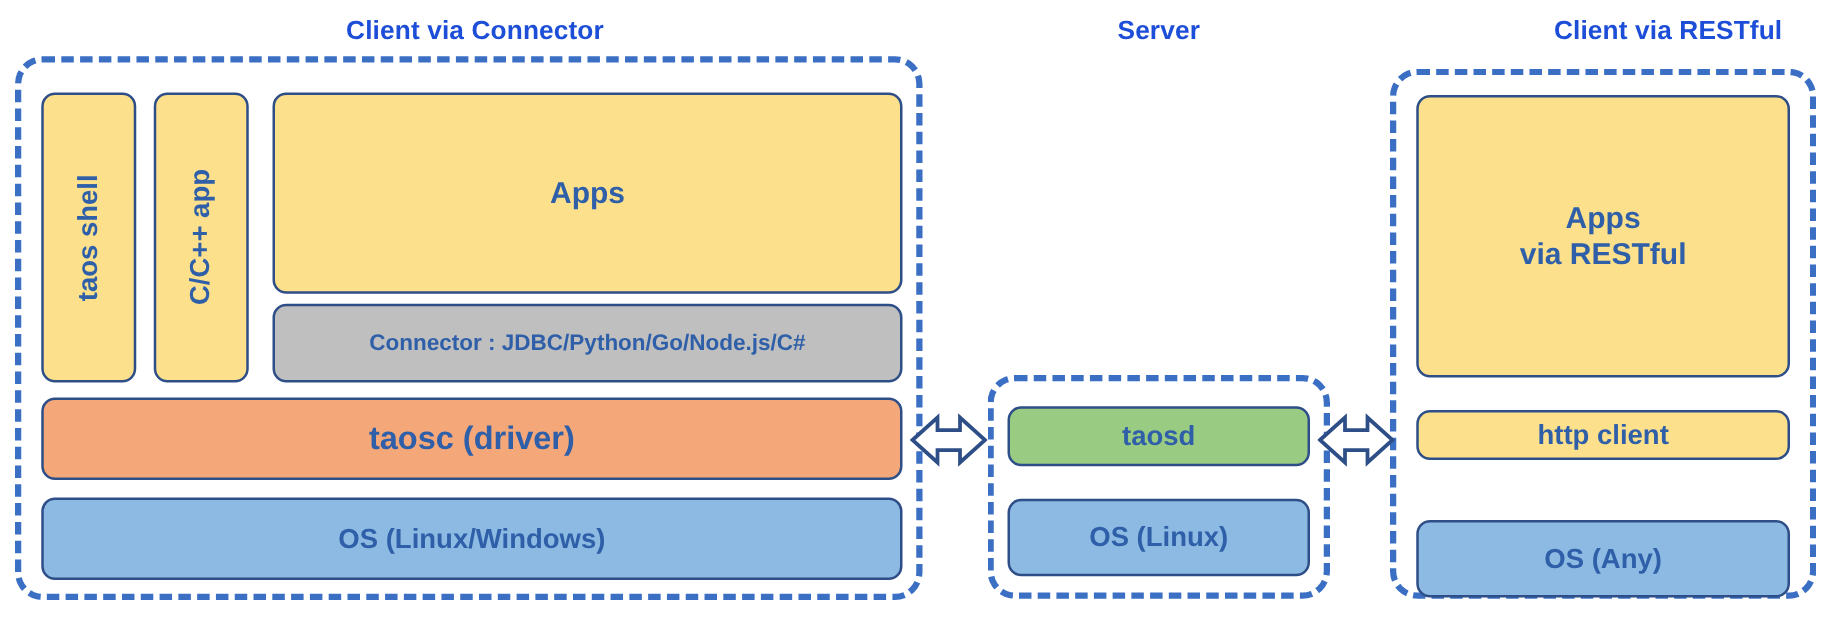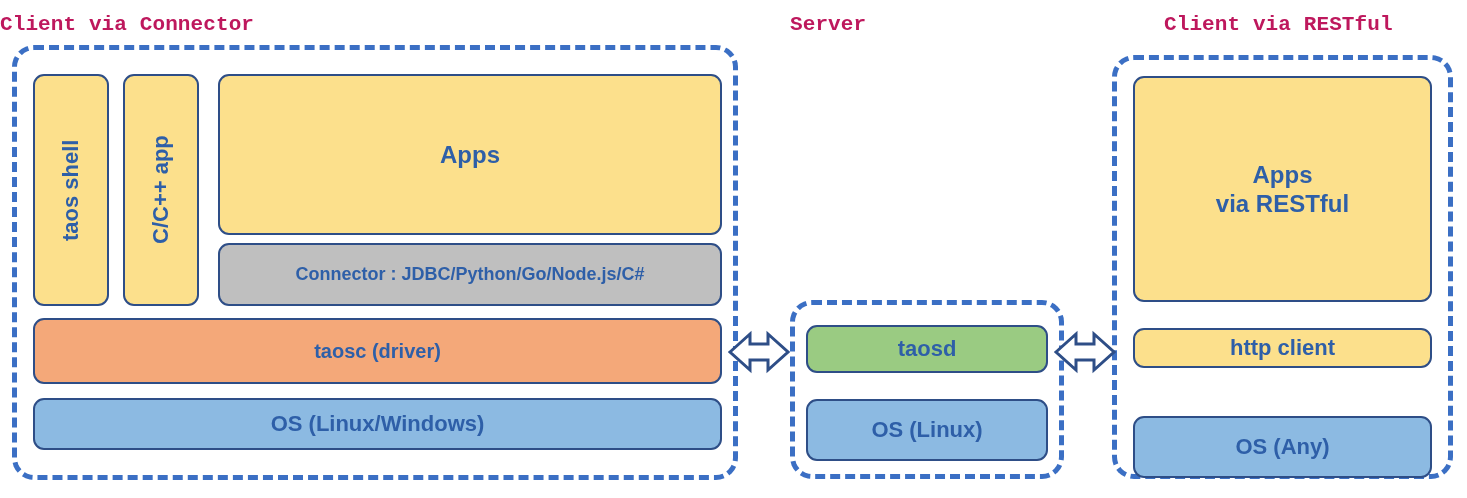--- a/index.html
+++ b/index.html
@@ -13,25 +13,25 @@
     position: relative;
     overflow: hidden;
     font-family: "Liberation Sans", sans-serif;
   }
 
   
   .section-title {
     position: absolute;
     font-weight: bold;
     font-size: 21px;
-    color: #be185d;
+    color: #1d4ed8;
+    text-align: center;
     letter-spacing: 0.1px;
     white-space: nowrap;
     line-height: 1;
-    font-family: Liberation Mono, monospace;
   }
   #title-connector { left: 0px;    top: 14px; width: 760px; }
   #title-server    { left: 790px;  top: 14px; width: 274px; }
   #title-restful   { left: 1164px; top: 14px; width: 341px; }
 
   
   .dashed-group {
     position: absolute;
     box-sizing: border-box;
     border: 5px dashed #3B6FC4;
@@ -65,22 +65,22 @@
   .vert {
     writing-mode: vertical-rl;
     transform: rotate(180deg);
   }
 
   
   #box-taos-shell  { left: 33px;  top: 74px;  width: 76px;  height: 232px; font-size: 22px; }
   #box-cpp-app     { left: 123px; top: 74px;  width: 76px;  height: 232px; font-size: 22px; }
   #box-apps        { left: 218px; top: 74px;  width: 504px; height: 161px; font-size: 24px; }
   #box-connector   { left: 218px; top: 243px; width: 504px; height: 63px;  font-size: 18px; }
-  #box-taosc       { left: 33px;  top: 318px; width: 689px; height: 66px;  font-size: 20px; }
-  #box-os-linwin   { left: 33px;  top: 398px; width: 689px; height: 52px;  font-size: 22px; }
+  #box-taosc       { left: 33px;  top: 318px; width: 689px; height: 66px;  font-size: 26px; }
+  #box-os-linwin   { left: 33px;  top: 398px; width: 689px; height: 66px;  font-size: 22px; }
 
   
   #box-taosd       { left: 806px; top: 325px; width: 242px; height: 48px; font-size: 22px; }
   #box-os-linux    { left: 806px; top: 399px; width: 242px; height: 62px; font-size: 22px; }
 
   
   #box-apps-rest   { left: 1133px; top: 76px;  width: 299px; height: 226px; font-size: 24px; }
   #box-http-client { left: 1133px; top: 328px; width: 299px; height: 40px;  font-size: 22px; }
   #box-os-any      { left: 1133px; top: 416px; width: 299px; height: 62px;  font-size: 22px; }
 

